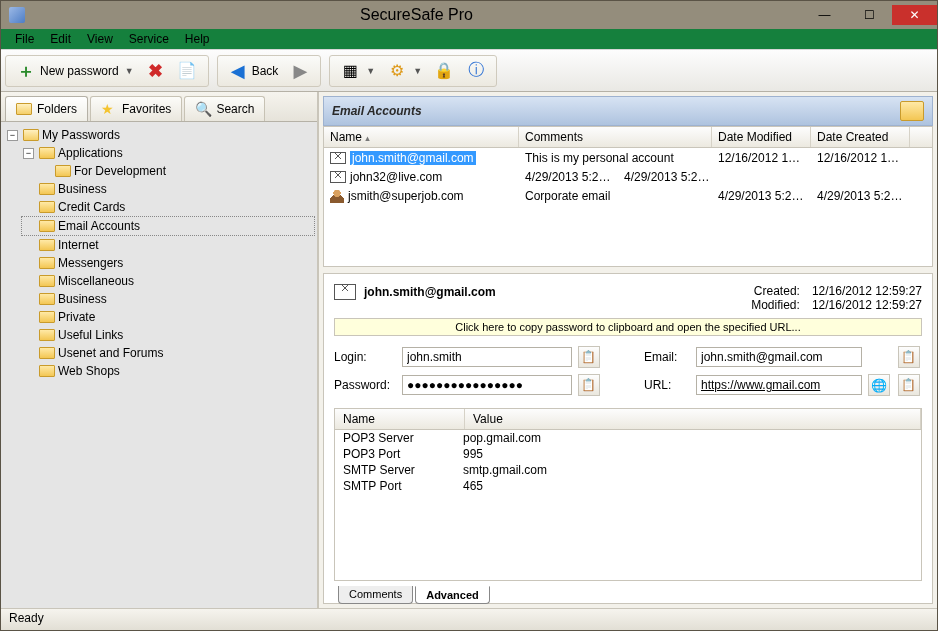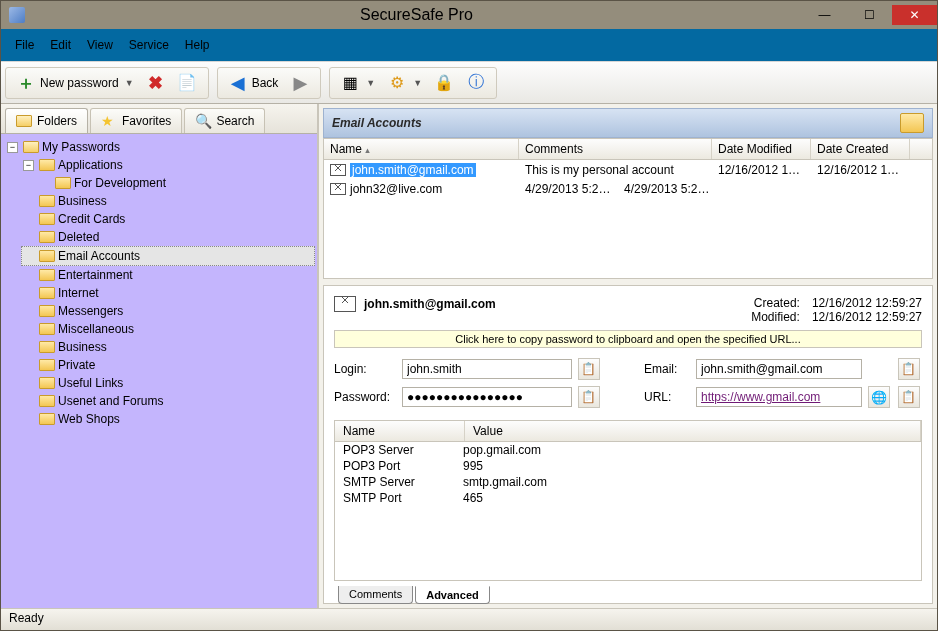--- a/index.html
+++ b/index.html
@@ -4,29 +4,29 @@
 <style>
 * { box-sizing: border-box; font-family: "Segoe UI", Tahoma, sans-serif; font-size: 12px; }
 body { margin: 0; background: #948d7c; width: 938px; height: 631px; position: relative; overflow: hidden; }
 .window { position: absolute; inset: 0; border: 1px solid #5a5346; background: #fff; display: flex; flex-direction: column; }
 .titlebar { height: 28px; background: #948d7c; display: flex; align-items: center; padding-left: 8px; color: #000; }
 .titlebar .title { flex: 1; text-align: center; font-size: 16px; }
 .titlebar .app-icon { width: 16px; height: 16px; background: linear-gradient(135deg,#9cb9e6,#4d7dc5); border-radius:2px; margin-right:6px;}
 .winbtns { display: flex; }
 .winbtn { width: 45px; height: 20px; display: flex; align-items: center; justify-content: center; color:#000; }
 .winbtn.close { background: #c9302c; color: #fff; width:45px; height:20px;}
-.menubar { height: 33px; background: #0369a1; display: flex; align-items: center; padding: 0 6px; border-bottom: 1px solid #d6d6d6; }
+.menubar { height: 21px; background: #15803d; display: flex; align-items: center; padding: 0 6px; border-bottom: 1px solid #d6d6d6; }
 .menubar span { padding: 2px 8px; cursor: default; }
 .toolbar { height: 42px; background: linear-gradient(#fdfdfd,#e9e8e4); border-bottom: 1px solid #b5b1a6; display: flex; align-items: center; padding: 0 4px; gap:2px; }
 .toolbar .group { display:flex; align-items:center; border:1px solid #cfcabd; border-radius:3px; padding:3px 6px; background:linear-gradient(#fbfbf9,#ece9e0); gap:4px; }
 .toolbar .sep { width:4px; }
 .tb-btn { display:flex; align-items:center; gap:4px; padding:2px 4px; }
 .tb-icon { width:20px; height:20px; display:flex; align-items:center; justify-content:center; font-size:16px; }
 .body { flex:1; display:flex; background:#fff; min-height:0; }
-.left-pane { width: 318px; border-right: 2px solid #c9c5ba; display:flex; flex-direction:column; background:#c4b5fd; }
+.left-pane { width: 318px; border-right: 2px solid #c9c5ba; display:flex; flex-direction:column; background:#e5e5e5; }
 .tabs { display:flex; padding:4px 4px 0 4px; background:linear-gradient(#f6f4ee,#e6e3da); border-bottom:1px solid #b5b1a6; gap:2px;}
 .tab { display:flex; align-items:center; gap:5px; padding:4px 10px; background:linear-gradient(#fcfcf9,#eae7de); border:1px solid #c7c2b4; border-bottom:none; border-radius:3px 3px 0 0; cursor:default;}
 .tab.active { background:linear-gradient(#fff,#f0efe8); font-weight:normal; border-color:#b5b1a6;}
 .tab-icon { width:16px; height:16px; }
 .tree { flex:1; overflow:auto; padding:4px 2px; }
 .tree ul { list-style:none; margin:0; padding:0 0 0 16px; }
 .tree > ul { padding-left: 2px; }
 .tree li { white-space:nowrap; line-height:18px;}
 .tree .row { display:flex; align-items:center; gap:3px; padding:0 2px;}
 .tree .row.sel { background:#e5e5e5; border:1px dotted #888; padding:0 1px;}
@@ -52,21 +52,21 @@
 .detail-head { display:flex; align-items:flex-start; }
 .detail-title { display:flex; align-items:center; gap:8px; font-weight:bold; font-size:13px;}
 .detail-meta { margin-left:auto; text-align:right; font-size:11px;}
 .detail-meta .row { display:flex; gap:12px; justify-content:flex-end;}
 .detail-meta .lbl{ width:60px; }
 .hint-bar { margin-top:6px; background:#ffffdc; border:1px solid #c9c5ba; text-align:center; padding:2px; font-size:11px; cursor:default;}
 .form { margin-top:10px; display:grid; grid-template-columns: 62px 170px 24px 30px 46px 1fr 24px 24px; gap:6px 6px; align-items:center;}
 .form label{ font-size:12px;}
 .form input[type=text], .form input[type=password]{ height:20px; border:1px solid #b5b1a6; padding:1px 4px; width:100%; font-size:12px;}
 .icon-btn{ width:22px; height:22px; border:1px solid #c9c5ba; background:linear-gradient(#fdfdfd,#eae7de); display:flex; align-items:center; justify-content:center; cursor:default;}
-.url-link{ color:#701a75; text-decoration:underline;}
+.url-link{ color:#000000; text-decoration:underline;}
 .props { margin-top:12px; border:1px solid #c9c5ba; flex:1; min-height:0;}
 .props-head{ display:flex; background:linear-gradient(#fdfdfd,#ece9e0); border-bottom:1px solid #c9c5ba;}
 .props-head .ph{ padding:3px 8px; border-right:1px solid #d6d2c7;}
 .props-body .prow{ display:flex; padding:1px 8px;}
 .pn{ width:120px; font-weight:normal;}
 .pv{}
 .bottom-tabs{ display:flex; margin-top:4px; padding-left:4px; position:relative; bottom:-1px;}
 .btab{ border:1px solid #888; border-top:none; padding:2px 10px; background:#eee; border-radius:0 0 4px 4px; margin-right:2px; font-size:11px; cursor:default;}
 .btab.active{ background:#fff; font-weight:bold; border-top:1px solid #fff; position:relative; z-index:2;}
 .status{ height:22px; background:linear-gradient(#f6f4ee,#e2dfd5); border-top:1px solid #c9c5ba; padding:2px 8px; font-size:12px;}
@@ -198,38 +198,24 @@
                   </div>
                 </li>
                 <li>
                   <div class="row">
                     <span style="width: 13px; display: inline-block;"></span>
                     <span class="folder-icon"></span>
                     <span>Credit Cards</span>
                   </div>
                 </li>
                 <li>
-                  <div class="row">
-                    <span style="width: 13px; display: inline-block;"></span>
-                    <span class="folder-icon"></span>
-                    <span>Deleted</span>
-                  </div>
-                </li>
-                <li>
                   <div class="row sel">
                     <span style="width: 13px; display: inline-block;"></span>
                     <span class="folder-icon"></span>
                     <span>Email Accounts</span>
-                  </div>
-                </li>
-                <li>
-                  <div class="row">
-                    <span style="width: 13px; display: inline-block;"></span>
-                    <span class="folder-icon"></span>
-                    <span>Entertainment</span>
                   </div>
                 </li>
                 <li>
                   <div class="row">
                     <span style="width: 13px; display: inline-block;"></span>
                     <span class="folder-icon"></span>
                     <span>Internet</span>
                   </div>
                 </li>
                 <li>
@@ -311,20 +297,29 @@
               <div class="cell c-cre">12/16/2012 12:...</div>
             </div>
             <div class="list-row">
               <div class="cell name c-name">
                 <span class="mail-icon"></span>
                 <span class="txt">john32@live.com</span>
               </div>
               <div class="cell c-mod">4/29/2013 5:26:...</div>
               <div class="cell c-cre">4/29/2013 5:26:...</div>
             </div>
+            <div class="list-row">
+              <div class="cell name c-name">
+                <span class="person-icon"></span>
+                <span class="txt">jsmith@superjob.com</span>
+              </div>
+              <div class="cell c-comm">Corporate email</div>
+              <div class="cell c-mod">4/29/2013 5:25:...</div>
+              <div class="cell c-cre">4/29/2013 5:24:...</div>
+            </div>
           </div>
       </div>
 
       <div class="detail-pane">
         <div class="detail-head">
           <div class="detail-title">
             <span class="mail-icon" style="width:22px;height:16px"></span>
             <span>john.smith@gmail.com</span>
           </div>
           <div class="detail-meta">

